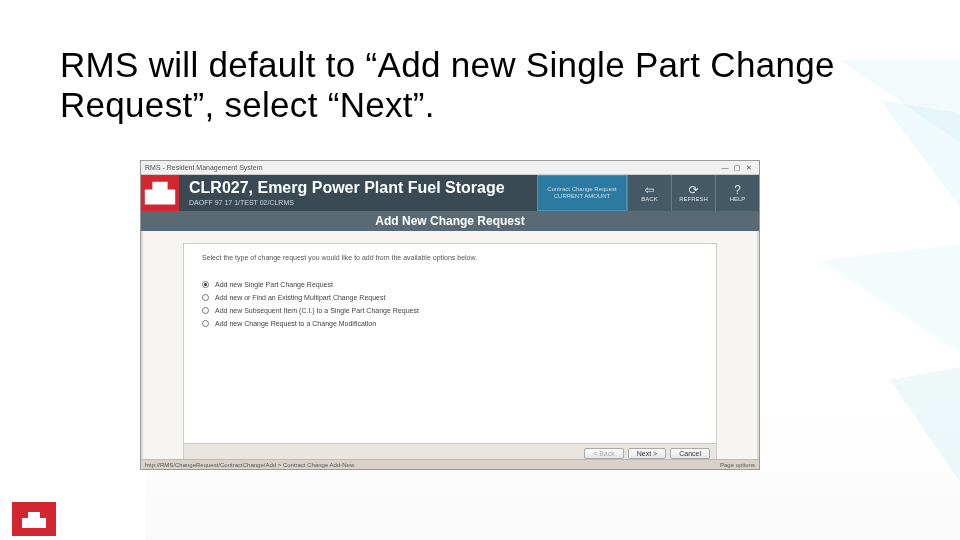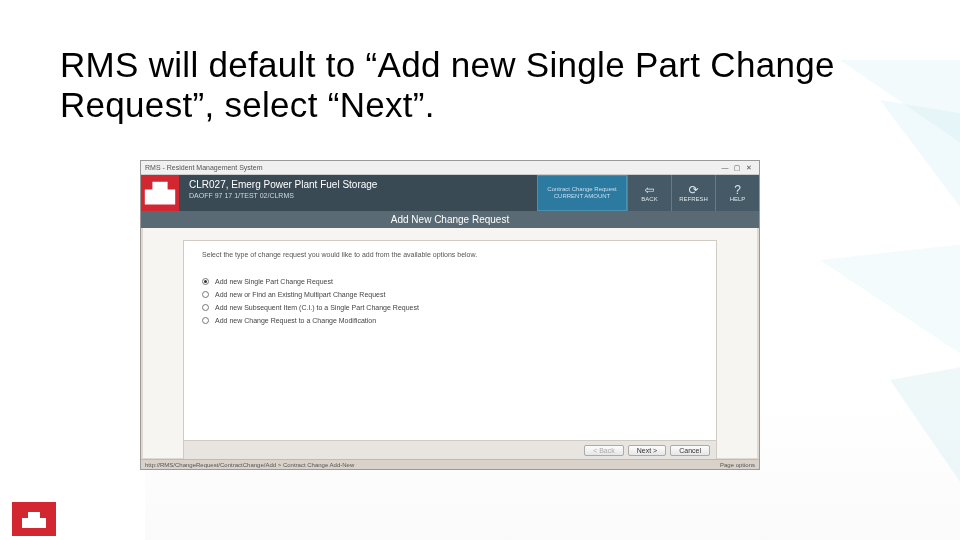--- a/index.html
+++ b/index.html
@@ -69,21 +69,21 @@
     align-items: center;
     justify-content: center;
     color: #fff;
     font-size: 10px;
   }
   .app-header-main {
     flex: 1;
     padding: 4px 10px;
     color: #fff;
   }
-  .app-header-title { font-size: 10px; font-weight: 400; }
+  .app-header-title { font-size: 16px; font-weight: 700; }
   .app-header-sub { font-size: 7px; color: #cfd8de; margin-top: 2px; }
   .app-header-actions { display: flex; align-items: stretch; }
   .header-action-box {
     background: #2d7aa0;
     border: 1px solid #4a90b0;
     width: 90px;
     font-size: 6px;
     color: #cde;
     display: flex;
     flex-direction: column;
@@ -102,22 +102,22 @@
     align-items: center;
     justify-content: center;
     color: #dce4e9;
     font-size: 6px;
   }
   .header-action-btn .icon { font-size: 12px; line-height: 1; }
   .section-title-bar {
     background: #5a6a75;
     color: #fff;
     text-align: center;
-    font-size: 10px;
-    font-weight: 400;
+    font-size: 12px;
+    font-weight: 700;
     padding: 3px 0;
   }
   .content-area {
     background: #f7f5f2;
     margin: 0 2px;
     height: 230px;
     position: relative;
   }
   .form-panel {
     background: #ffffff;

